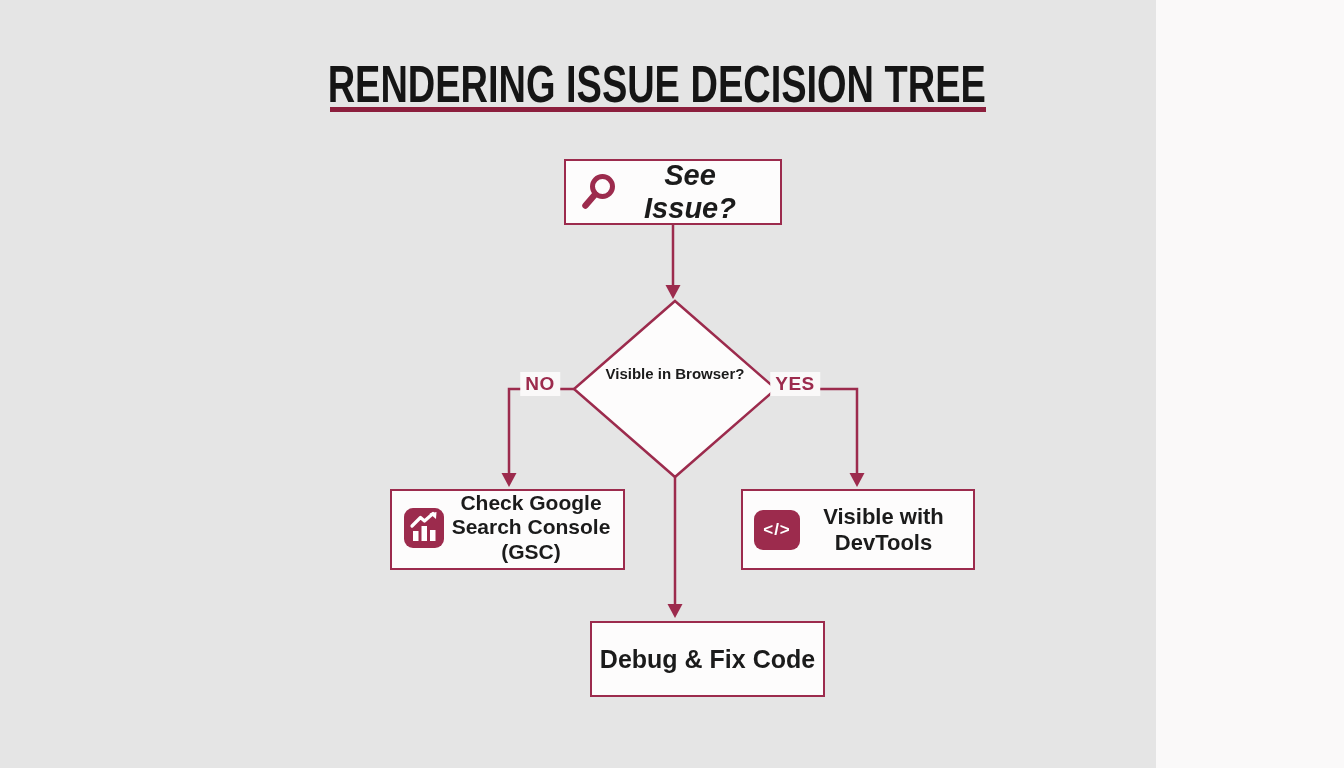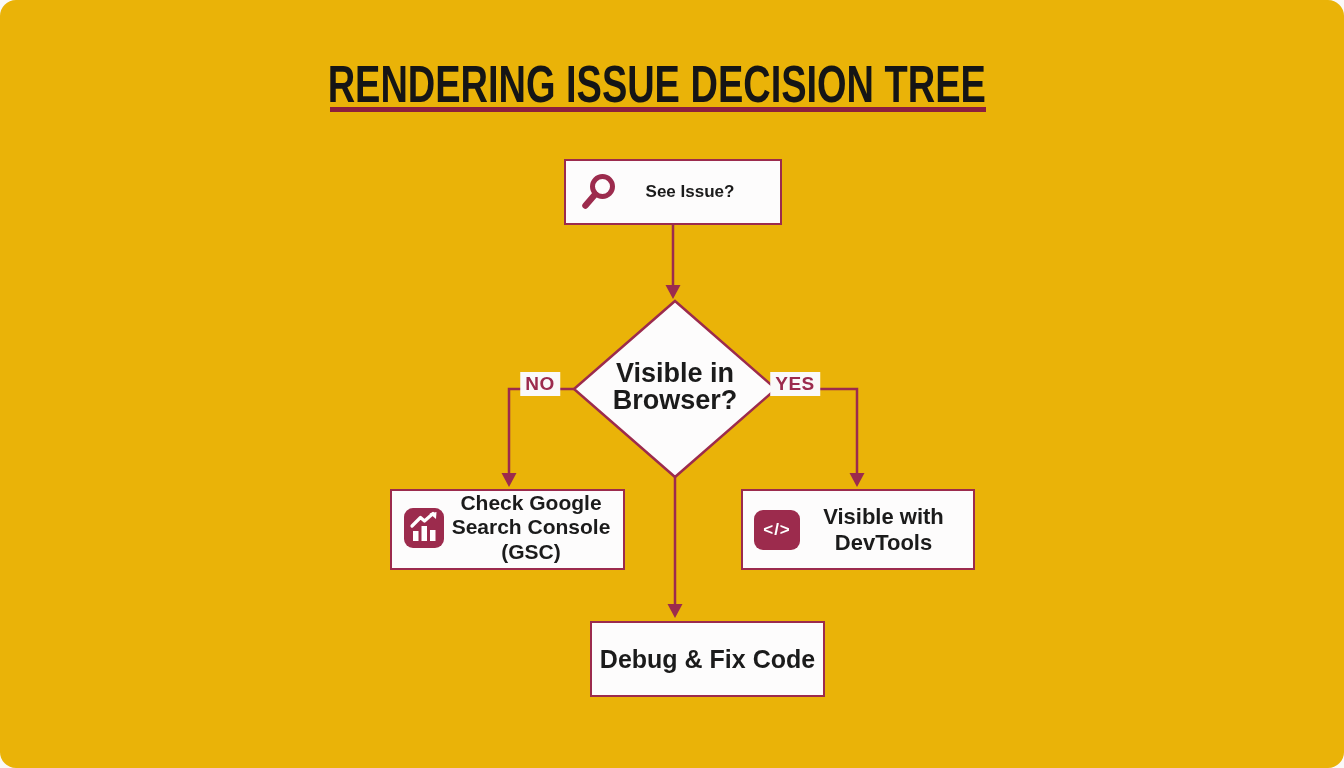--- a/index.html
+++ b/index.html
@@ -3,25 +3,24 @@
 <meta charset="utf-8">
 <style>
   html, body {
     margin: 0;
     padding: 0;
     background: #FAF9F9;
     font-family: "Liberation Sans", sans-serif;
   }
   .stage {
     position: relative;
-    width: 1344px;
+    width: 1156px;
     height: 768px;
-    background: #eab308;
+    background: #e5e5e5;
     overflow: hidden;
-    border-radius: 16px;
   }
   
   .title-wrap {
     position: absolute;
     left: 157px;
     top: 54px;
     width: 1000px;
     text-align: center;
     white-space: nowrap;
   }
@@ -61,31 +60,31 @@
     display: flex;
     align-items: center;
     color: #1B1B1B;
     font-weight: 700;
   }
   .node .node-label {
     flex: 1;
     text-align: center;
     line-height: 1.15;
   }
-  .node-start   { left: 564px; top: 159px; width: 218px; height: 66px; font-size: 17px; padding: 0 18px 0 12px; }
+  .node-start   { left: 564px; top: 159px; width: 218px; height: 66px; font-size: 29px; padding: 0 18px 0 12px; font-style: italic; }
   .node-gsc     { left: 390px; top: 489px; width: 235px; height: 81px; font-size: 21px; padding: 0 6px 4px 11px; }
   .node-dev     { left: 741px; top: 489px; width: 234px; height: 81px; font-size: 22px; padding: 0 6px 0 11px; }
   .node-debug   { left: 558px; top: 621px; width: 235px; height: 76px; font-size: 25px; justify-content: center; margin-left: 32px; }
   .diamond-label {
     position: absolute;
     left: 585px;
     top: 360px;
     width: 180px;
     text-align: center;
-    font-size: 27px;
+    font-size: 15px;
     font-weight: 700;
     line-height: 27px;
     color: #1B1B1B;
   }
   .edge-label {
     position: absolute;
     transform: translate(-50%, -50%);
     background: #FAF9F9;
     color: #9C2B4D;
     font-size: 19px;

